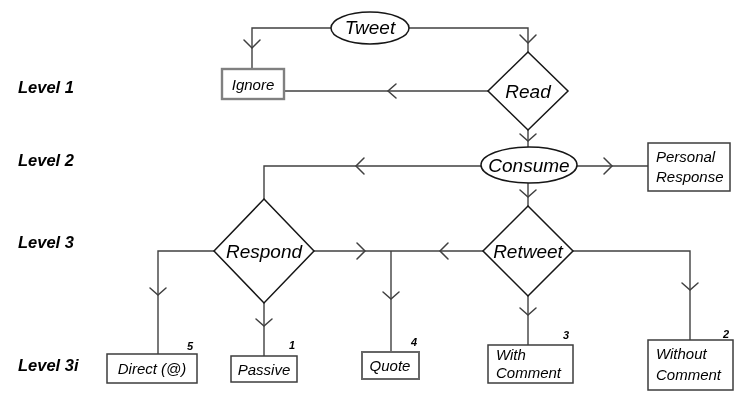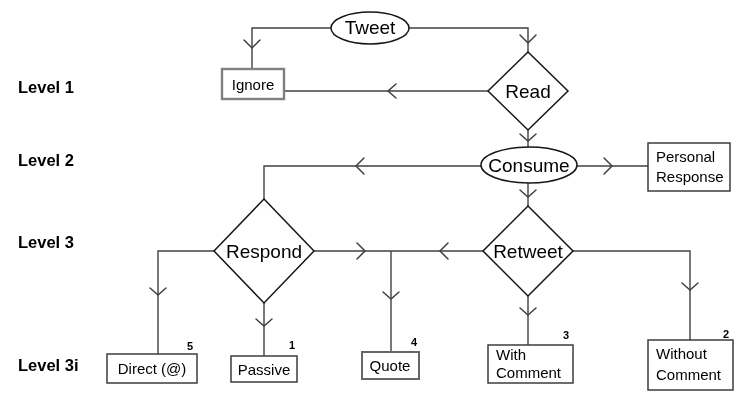--- a/index.html
+++ b/index.html
@@ -1,17 +1,17 @@
 <!DOCTYPE html>
 <html><head>
 <meta charset="utf-8">
 <style>
   html,body{margin:0;padding:0;background:#ffffff;}
   .stage{position:relative;width:750px;height:400px;background:#ffffff;overflow:hidden;
-         font-family:"Liberation Sans", sans-serif;}
+         font-family:"Liberation Sans", sans-serif;font-style:italic;}
   svg text{font-family:"Liberation Sans", sans-serif;fill:#000;}
   .shape-label{font-size:19px;}
   .box-label{font-size:15px;}
   .level-label{font-size:16.5px;font-weight:bold;}
   .sup-label{font-size:11px;font-weight:bold;}
   .edge{stroke:#404040;stroke-width:1.4;fill:none;}
   .chev{stroke:#404040;stroke-width:1.5;fill:none;stroke-linecap:round;}
   .shape{stroke:#161616;stroke-width:1.5;fill:#ffffff;}
   .box{stroke:#3d3d3d;stroke-width:1.5;fill:#ffffff;}
 </style>

